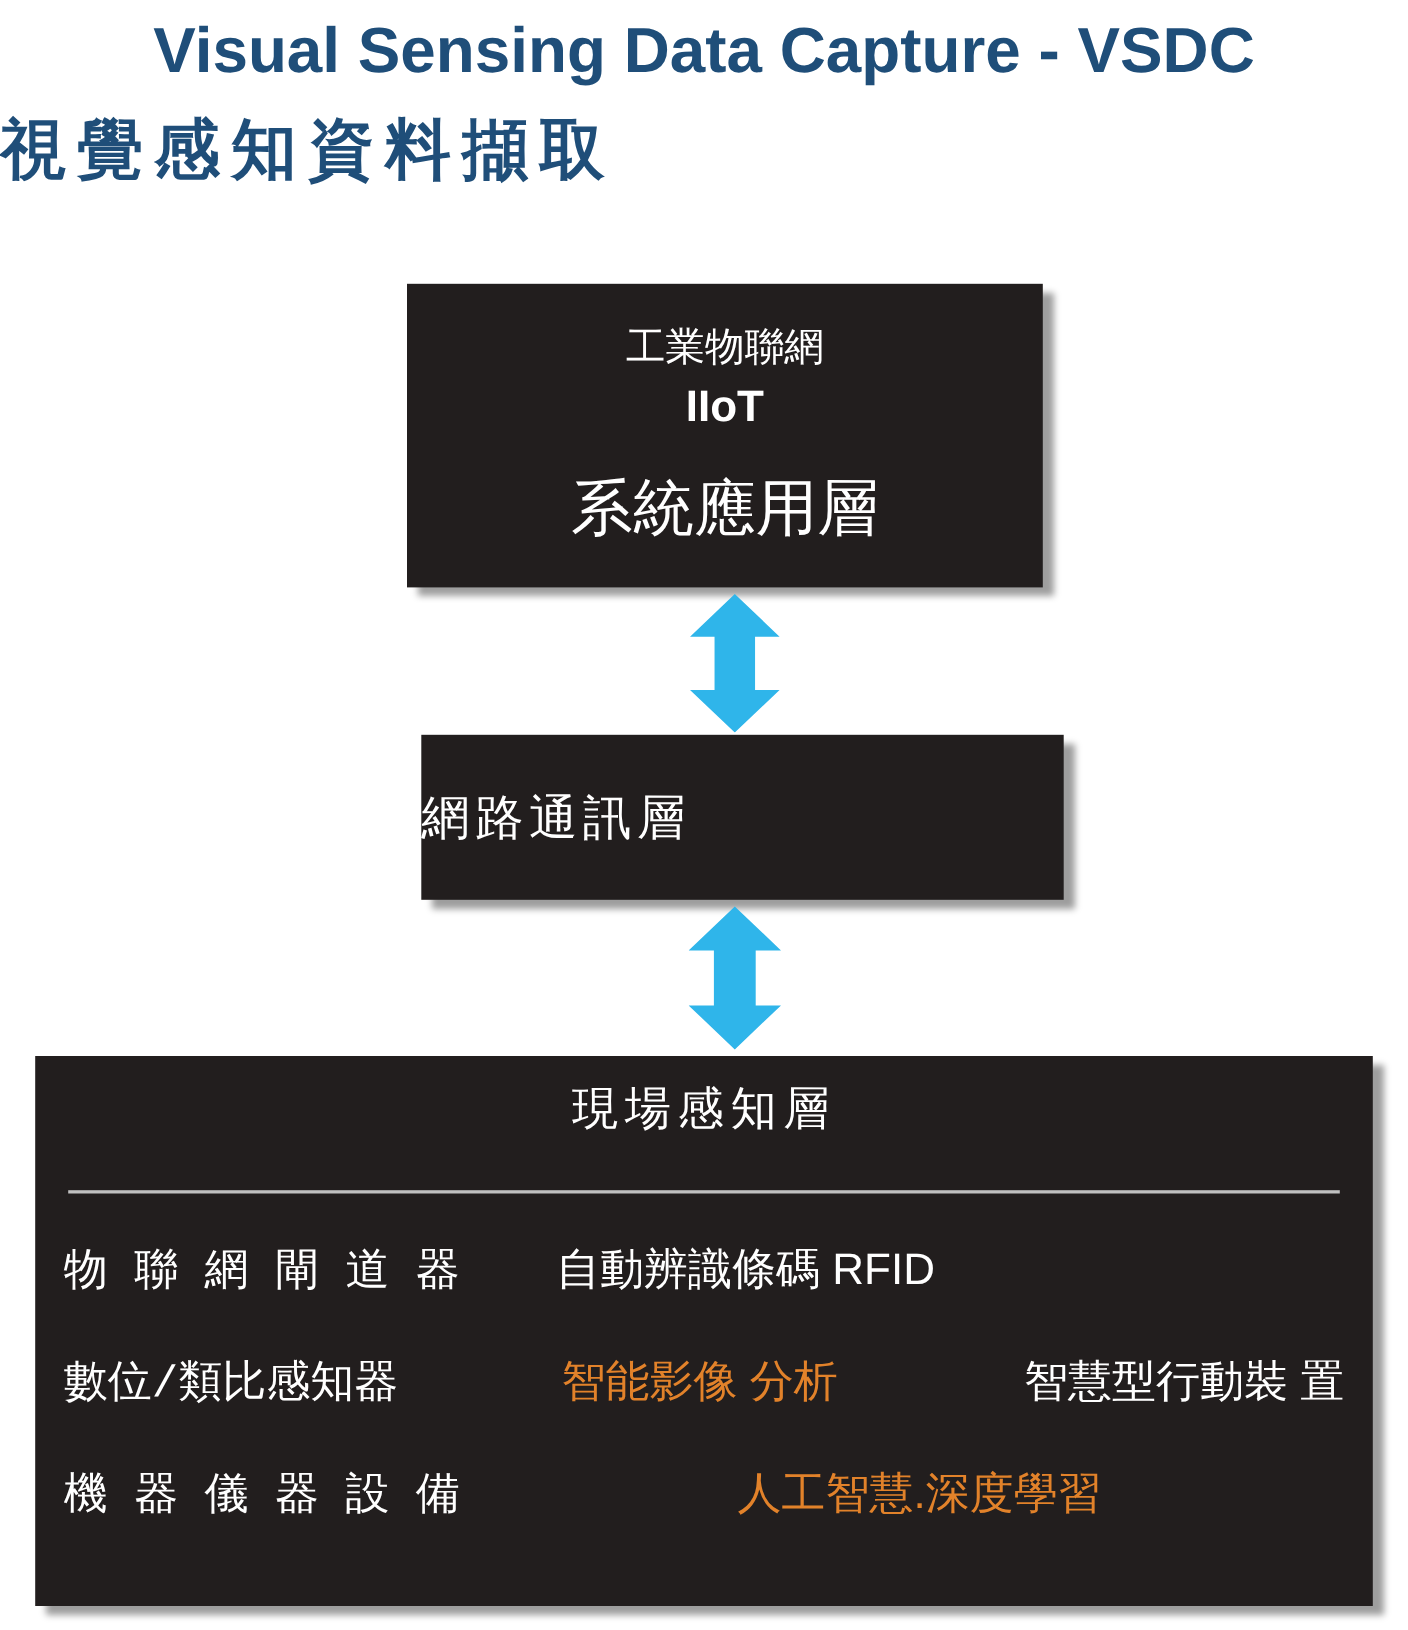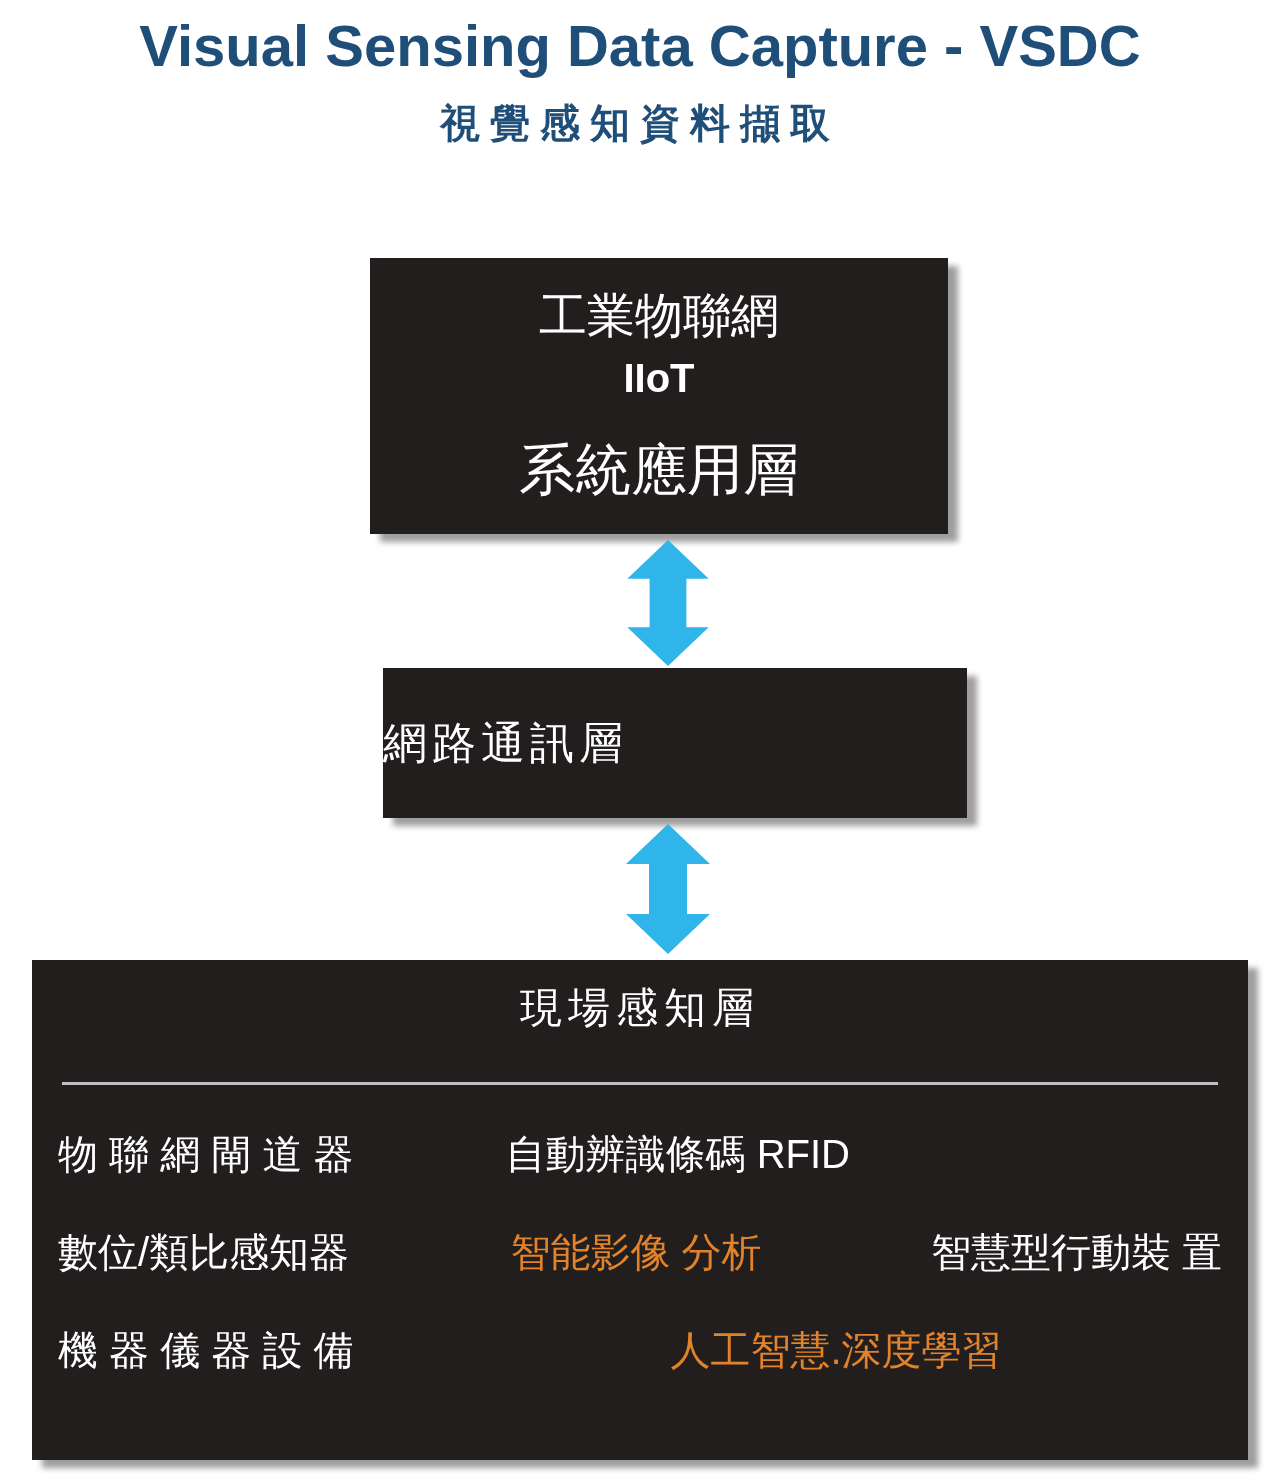--- a/index.html
+++ b/index.html
@@ -20,40 +20,40 @@
     position: absolute;
     top: 12px; left: 0; width: 100%;
     text-align: center;
     font-size: 58px;
     font-weight: bold;
     color: #1F4E79;
   }
   .title-zh {
     position: absolute;
     top: 96px; left: 0; width: 100%;
-    text-align: center;
-    font-size: 40px;
+    text-align: left;
+    font-size: 60px;
     font-weight: bold;
     color: #1F4E79;
     letter-spacing: 10px;
   }
   .layer-box {
     position: absolute;
     background: #221E1E;
     color: #ffffff;
     box-shadow: 10px 8px 6px #9e9e9e;
   }
   .box-app {
     left: 370px; top: 258px;
     width: 578px; height: 276px;
     display: flex; flex-direction: column;
     align-items: center; justify-content: center;
     gap: 8px;
   }
-  .box-app .l1 { font-size: 48px; }
+  .box-app .l1 { font-size: 36px; }
   .box-app .l2 { font-size: 40px; font-weight: bold; margin-bottom: 24px; }
   .box-app .l3 { font-size: 56px; }
   .box-net {
     left: 383px; top: 668px;
     width: 584px; height: 150px;
     display: flex; align-items: center; justify-content: flex-start;
     font-size: 44px;
     letter-spacing: 5px;
   }
   .box-field {
@@ -77,21 +77,21 @@
     flex-direction: column;
     gap: 48px;
     padding: 0 26px;
   }
   .field-row {
     display: flex;
     align-items: baseline;
     font-size: 40px;
     line-height: 1.25;
   }
-  .cell-left  { width: 392px; text-align: left;  white-space: nowrap; color: #ffffff; }
+  .cell-left  { width: 392px; text-align: left;  white-space: nowrap; color: #ffffff; font-family: Liberation Mono, monospace; }
   .cell-center{ flex: 1;      text-align: center; white-space: nowrap; color: #E2822A; }
   .cell-right { width: 400px; text-align: right; white-space: nowrap; color: #ffffff; }
   .arrow {
     position: absolute;
     left: 626px;
     width: 84px;
   }
   .arrow svg { display: block; width: 100%; height: 100%; }
   .arrow-1 { top: 540px; height: 126px; }
   .arrow-2 { top: 822px; height: 134px; }

